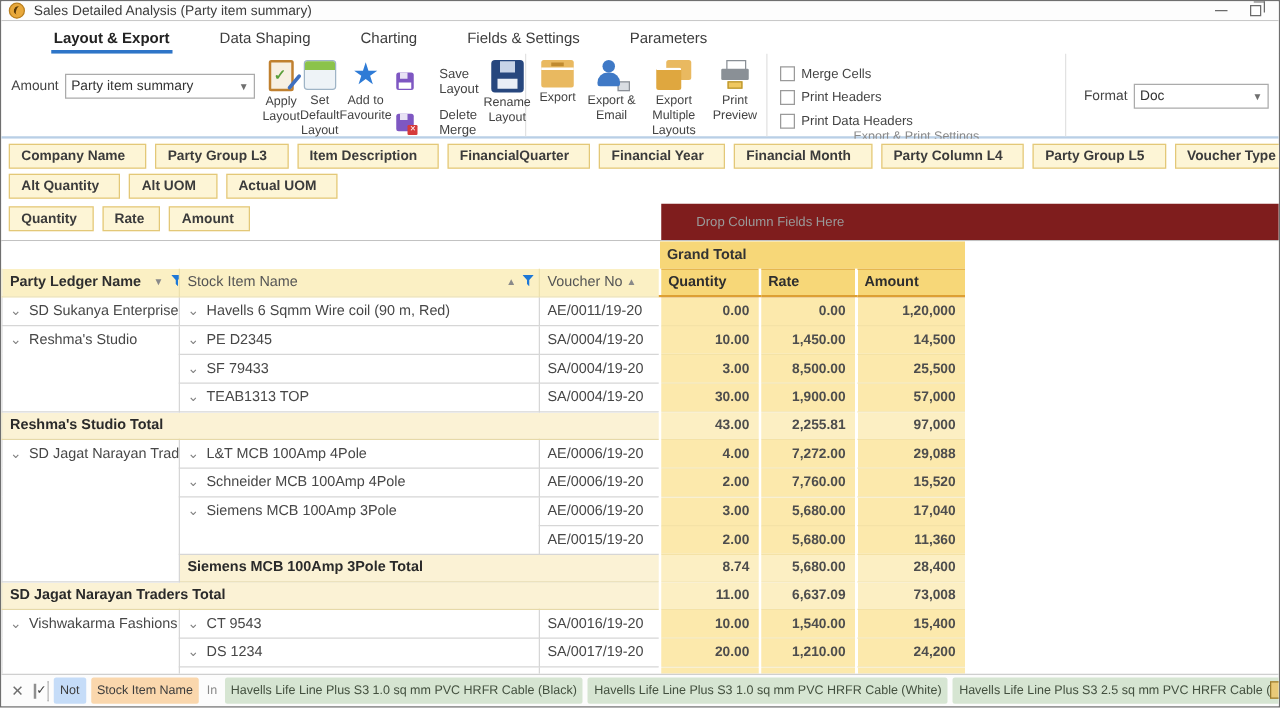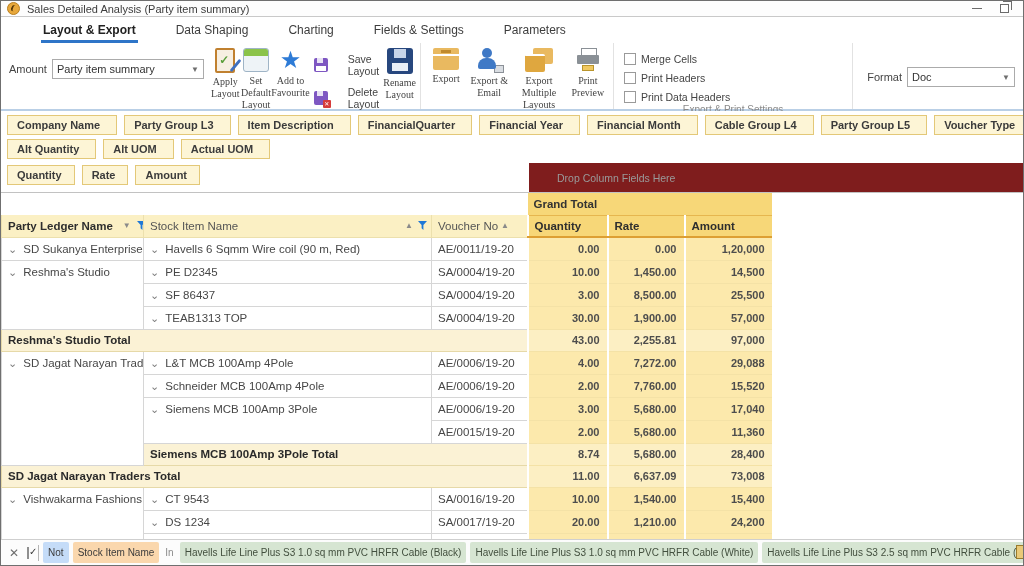--- a/index.html
+++ b/index.html
@@ -34,21 +34,21 @@
   .rgroup:last-child { border-right:none; }
   .rgroup-content { flex:1; display:flex; align-items:flex-start; }
   .rgroup-caption { font-size:10px; color:#8a8a8a; text-align:center; padding:1px 0 2px; }
   .layout-combo-wrap { display:flex; align-items:center; gap:5px; margin:14px 6px 0 4px; }
   .rlabel { font-size:11px; color:#444; }
   .combo { border:1px solid #ababab; background:#fff; height:20px; display:flex; align-items:center;
            font-size:11px; color:#333; padding:0 4px; }
   .combo .cval { flex:1; }
   .combo .caret { color:#6f6f6f; font-size:8px; margin-left:6px; }
   .bigbtn { width:60px; display:flex; flex-direction:column; align-items:center; padding-top:3px; cursor:default; }
-  .bigbtn .blabel { font-size:10px; color:#444; text-align:center; line-height:1.2; margin-top:3px;font-family:Liberation Serif, serif; }
+  .bigbtn .blabel { font-size:10px; color:#444; text-align:center; line-height:1.2; margin-top:3px; }
   .smallcol { display:flex; flex-direction:column; justify-content:flex-start; gap:9px; padding:8px 4px 0; }
   .smallbtn { display:flex; align-items:center; gap:20px; font-size:10.5px; color:#444; cursor:default; }
   .checkcol { display:flex; flex-direction:column; gap:7px; padding:8px 6px 0; }
   .checkrow { display:flex; align-items:center; gap:5px; font-size:10.5px; color:#444; }
   .cbox { width:12px; height:12px; border:1px solid #9a9a9a; background:#fff; flex:0 0 auto; }
   .format-wrap { display:flex; align-items:center; gap:5px; margin:22px 4px 0 10px; }
 
   
   .ic { position:relative; }
   .ic-clip { width:20px; height:25px; background:#f7efe2; border:2px solid #c0802f; border-radius:2px; }
@@ -183,21 +183,21 @@
           <div class="ic ic-star">★</div>
           <div class="blabel">Add to Favourite</div>
         </div>
         <div class="smallcol">
           <div class="smallbtn">
             <span class="ic ic-floppy-s"></span>
             <span>Save Layout</span>
           </div>
           <div class="smallbtn">
             <span class="ic ic-floppy-s ic-del"></span>
-            <span>Delete Layout</span>
+            <span>Delete Merge</span>
           </div>
         </div>
         <div class="bigbtn">
           <div class="ic ic-floppy-b"></div>
           <div class="blabel">Rename Layout</div>
         </div>
       </div>
       <div class="rgroup-caption">Layout Management</div>
     </div>
 
@@ -262,21 +262,21 @@
   </div>
 
   <div class="fields-area">
     <div class="chip-row">
         <span class="chip">Company Name</span>
         <span class="chip">Party Group L3</span>
         <span class="chip">Item Description</span>
         <span class="chip">FinancialQuarter</span>
         <span class="chip">Financial Year</span>
         <span class="chip">Financial Month</span>
-        <span class="chip">Cable Group L4</span>
+        <span class="chip">Party Column L4</span>
         <span class="chip">Party Group L5</span>
         <span class="chip">Voucher Type</span>
       </div>
     <div class="chip-row">
         <span class="chip">Alt Quantity</span>
         <span class="chip">Alt UOM</span>
         <span class="chip">Actual UOM</span>
       </div>
   </div>
 
@@ -350,21 +350,21 @@
           </tr>
           <tr>
             <td class="ra party" rowspan="3"><span class="chev">⌄</span><span class="txt">Reshma's Studio</span></td>
             <td class="ra item"><span class="chev">⌄</span><span class="txt">PE D2345</span></td>
             <td class="ra voucher"><span class="txt">SA/0004/19-20</span></td>
             <td class="val"><span class="txt">10.00</span></td>
             <td class="val"><span class="txt">1,450.00</span></td>
             <td class="val"><span class="txt">14,500</span></td>
           </tr>
           <tr>
-            <td class="ra item"><span class="chev">⌄</span><span class="txt">SF 86437</span></td>
+            <td class="ra item"><span class="chev">⌄</span><span class="txt">SF 79433</span></td>
             <td class="ra voucher"><span class="txt">SA/0004/19-20</span></td>
             <td class="val"><span class="txt">3.00</span></td>
             <td class="val"><span class="txt">8,500.00</span></td>
             <td class="val"><span class="txt">25,500</span></td>
           </tr>
           <tr>
             <td class="ra item"><span class="chev">⌄</span><span class="txt">TEAB1313 TOP</span></td>
             <td class="ra voucher"><span class="txt">SA/0004/19-20</span></td>
             <td class="val"><span class="txt">30.00</span></td>
             <td class="val"><span class="txt">1,900.00</span></td>

